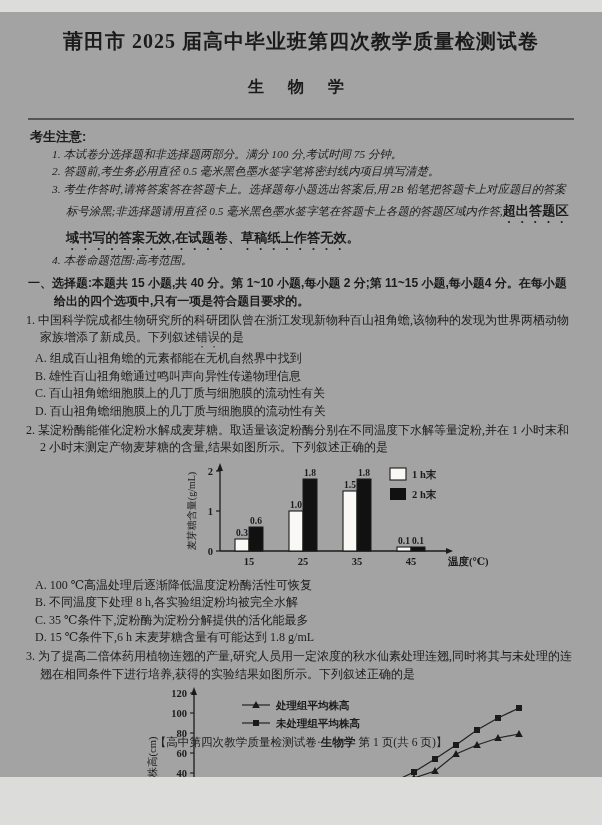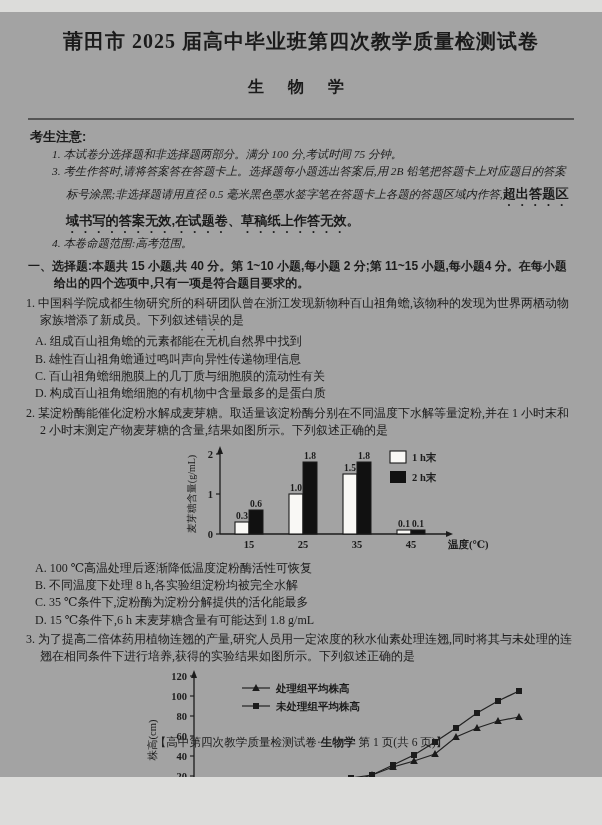--- a/index.html
+++ b/index.html
@@ -93,33 +93,34 @@
 
 <div class="page">
 
   <div class="title">莆田市 2025 届高中毕业班第四次教学质量检测试卷</div>
   <div class="subject">生 物 学</div>
   <div class="divider"></div>
 
   <div class="notice">
     <div class="notice-heading">考生注意:</div>
     <div class="notice-item">1. 本试卷分选择题和非选择题两部分。满分 100 分,考试时间 75 分钟。</div>
+    <div class="notice-item">2. 答题前,考生务必用直径 0.5 毫米黑色墨水签字笔将密封线内项目填写清楚。</div>
     <div class="notice-item"><span>3. 考生作答时,请将答案答在答题卡上。选择题每小题选出答案后,用 2B 铅笔把答题卡上对应题目的答案标号涂黑;非选择题请用直径 0.5 毫米黑色墨水签字笔在答题卡上各题的答题区域内作答,</span><span class="notice-strong dots">超出答题区域书写的答案无效,在试题卷、草稿纸上作答无效。</span></div>
     <div class="notice-item">4. 本卷命题范围:高考范围。</div>
   </div>
 
   <div class="section-heading">一、选择题:本题共 15 小题,共 40 分。第 1~10 小题,每小题 2 分;第 11~15 小题,每小题4 分。在每小题给出的四个选项中,只有一项是符合题目要求的。</div>
 
   <div class="question">
     <div class="q-stem"><span class="q-num">1.</span><span>中国科学院成都生物研究所的科研团队曾在浙江发现新物种百山祖角蟾,该物种的发现为世界两栖动物家族增添了新成员。下列叙述</span><span class="dots">错误</span><span>的是</span></div>
     <div class="q-options">
       <div class="q-option">A. 组成百山祖角蟾的元素都能在无机自然界中找到</div>
       <div class="q-option">B. 雄性百山祖角蟾通过鸣叫声向异性传递物理信息</div>
       <div class="q-option">C. 百山祖角蟾细胞膜上的几丁质与细胞膜的流动性有关</div>
-      <div class="q-option">D. 构成百山祖角蟾细胞的有机物中含量最多的是蛋白质</div>
+      <div class="q-option">D. 百山祖角蟾细胞膜上的几丁质与细胞膜的流动性有关</div>
     </div>
   </div>
 
   <div class="question">
     <div class="q-stem"><span class="q-num">2.</span><span>某淀粉酶能催化淀粉水解成麦芽糖。取适量该淀粉酶分别在不同温度下水解等量淀粉,并在 1 小时末和 2 小时末测定产物麦芽糖的含量,结果如图所示。下列叙述正确的是</span></div>
     <div class="figure fig-bar">
       <svg id="bar-chart" width="330" height="116">
           <line x1="36" y1="92" x2="36" y2="10" stroke="#1b1b1b" stroke-width="1.3"></line>
           <polygon points="33,12 39,12 36,4" fill="#1b1b1b"></polygon>
           <line x1="36" y1="92" x2="262" y2="92" stroke="#1b1b1b" stroke-width="1.3"></line>

